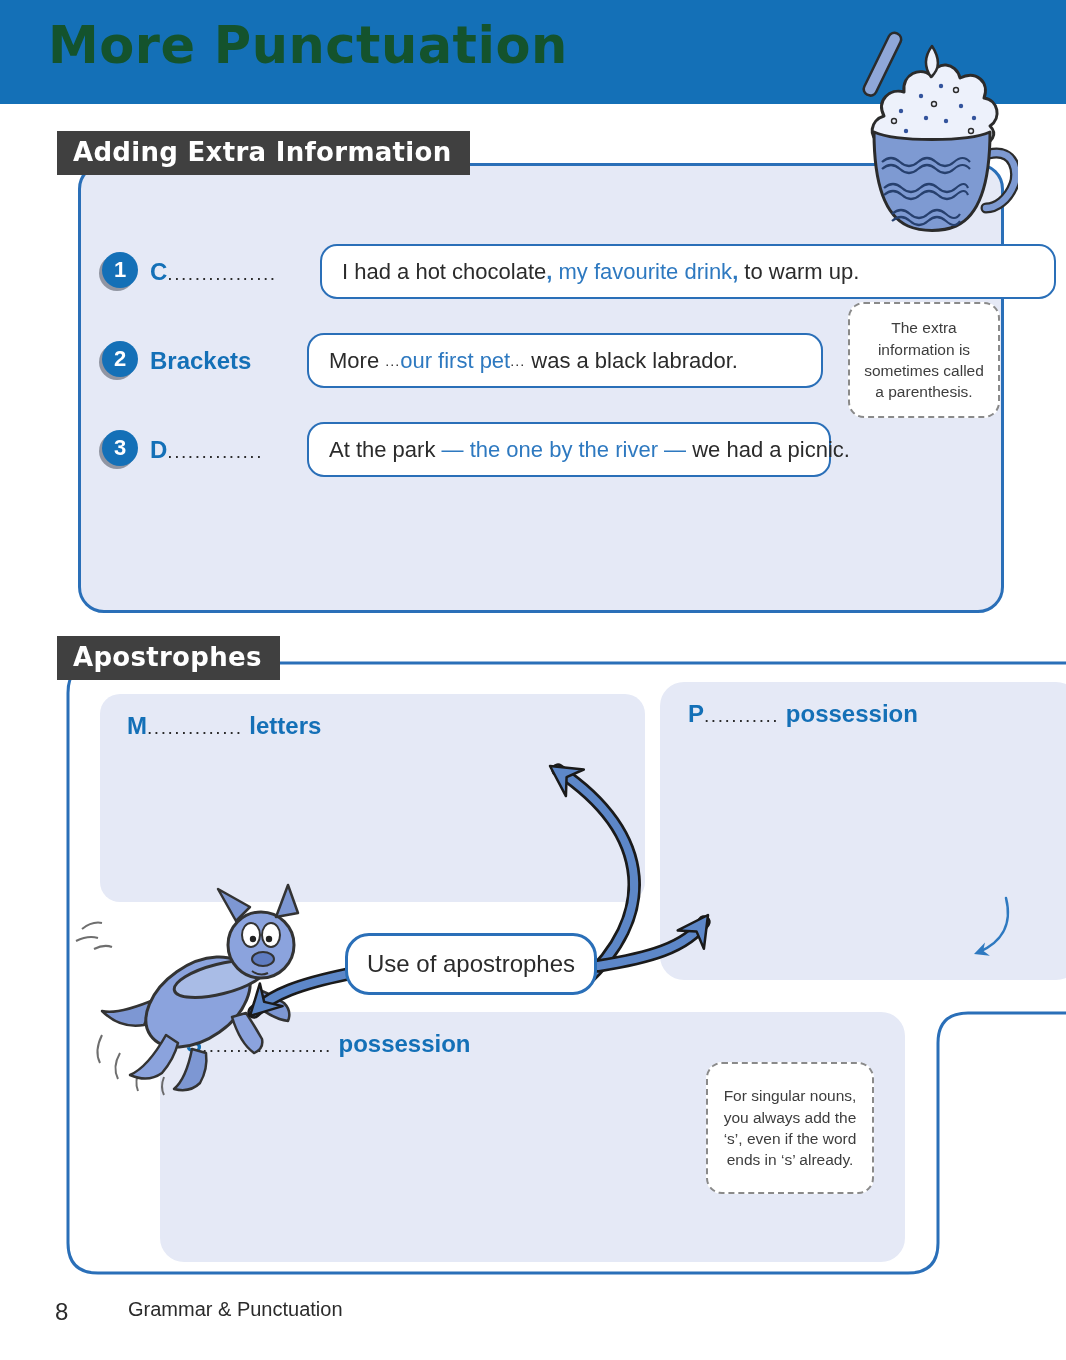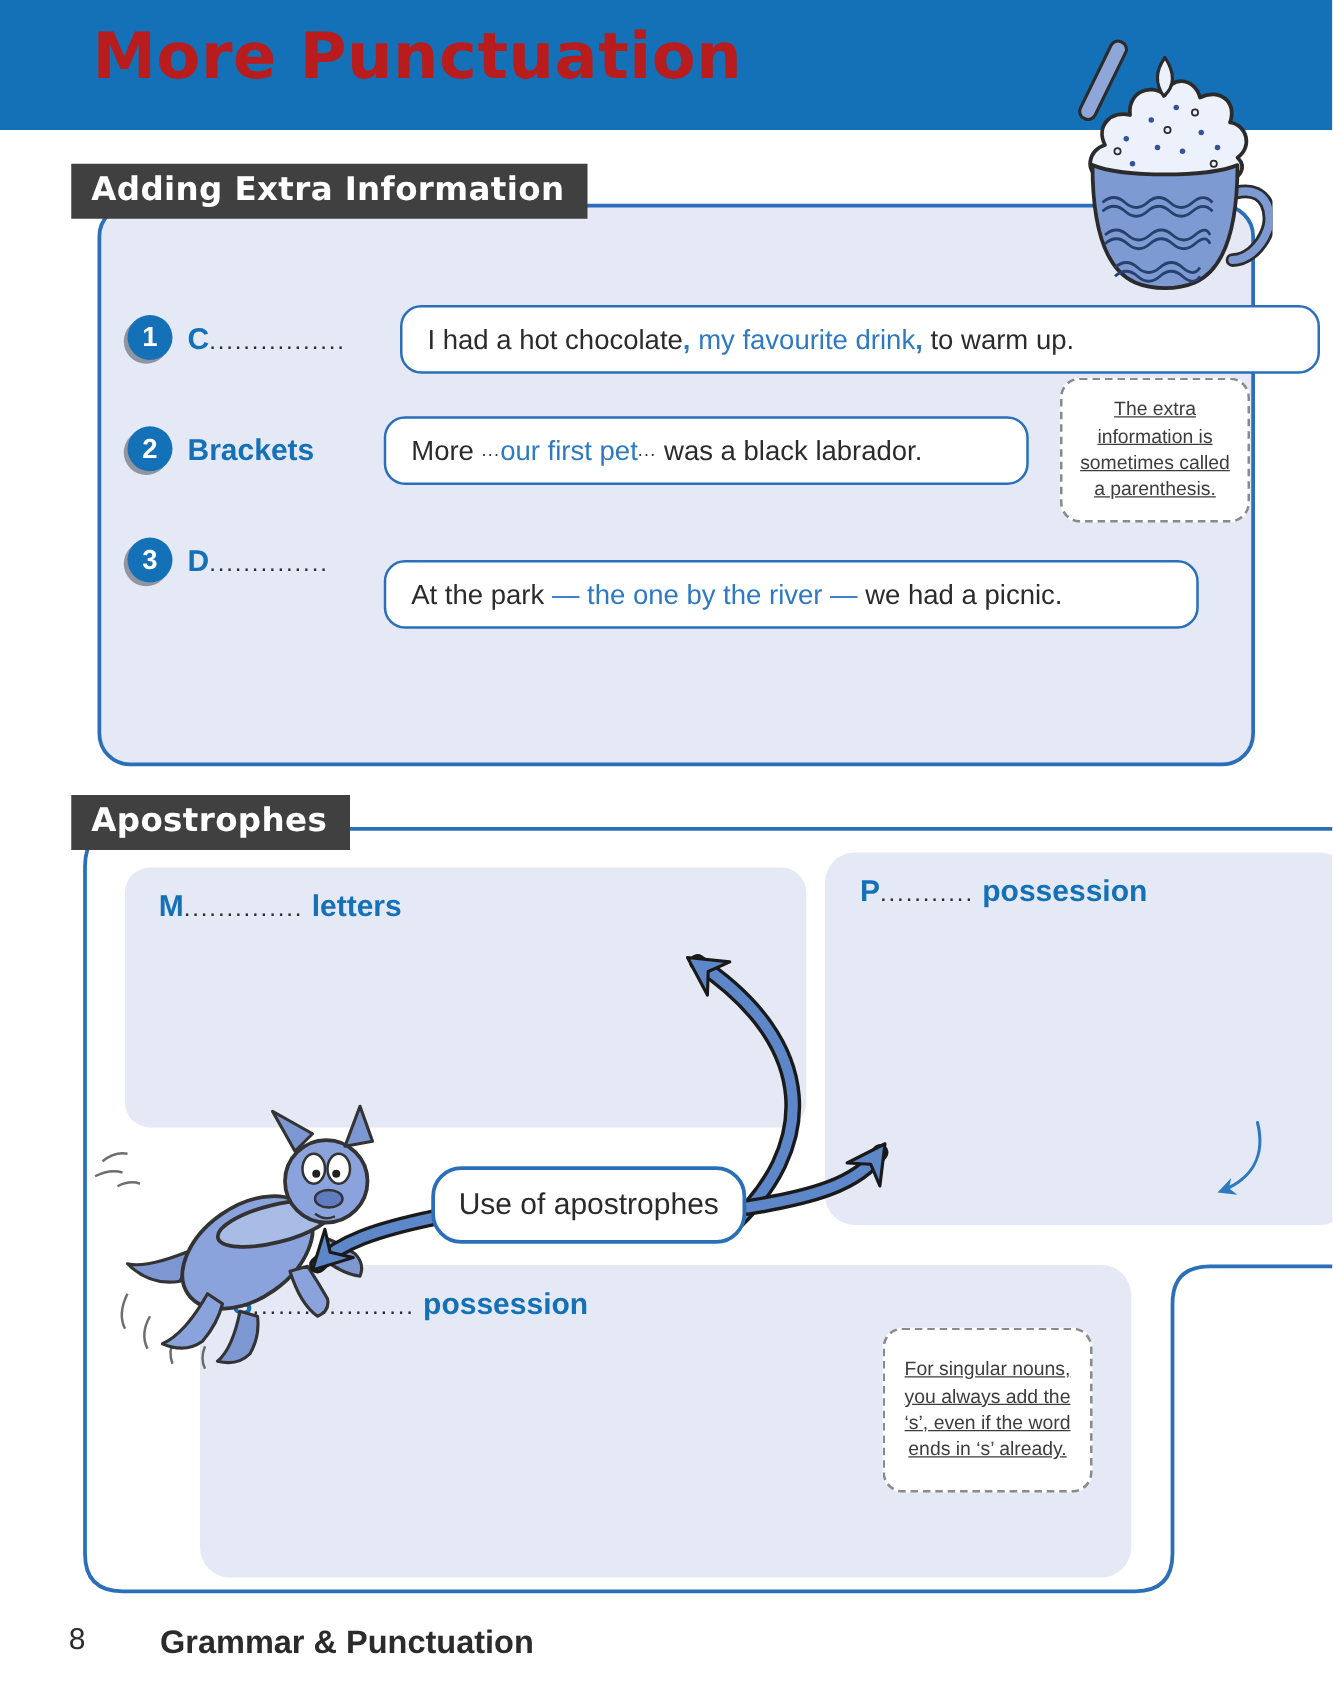--- a/index.html
+++ b/index.html
@@ -20,34 +20,34 @@
   .dots-sub{font-weight:400;color:#2b2b2b;font-size:.65em;letter-spacing:1px;vertical-align:-.35em;}
   .num{position:absolute;width:36px;height:36px;border-radius:50%;background:#1470b7;color:#fff;
        font-weight:700;font-size:22px;display:flex;align-items:center;justify-content:center;
        box-shadow:-3px 3px 0 rgba(75,80,92,.55);z-index:2;}
   .exbox{position:absolute;background:#fff;border:2.5px solid #2a6fb8;border-radius:17px;
          display:flex;align-items:center;padding:0 20px;font-size:22px;height:55px;
          box-sizing:border-box;z-index:2;}
   .itemlabel{position:absolute;font-size:24px;font-weight:700;z-index:2;}
   .scribble{position:absolute;background:#fff;border:2px dashed #8a8a8a;border-radius:16px;
             color:#3d3d3d;font-size:15.5px;line-height:1.38;text-align:center;display:flex;
-            align-items:center;justify-content:center;padding:24px 10px;box-sizing:border-box;z-index:4;text-decoration:underline;}
+            align-items:center;justify-content:center;padding:24px 10px;box-sizing:border-box;z-index:4;}
   .boxtitle{position:absolute;font-size:24px;font-weight:700;z-index:2;}
   
   .header-bar{position:absolute;left:0;top:0;width:1066px;height:104px;background:#1470b7;z-index:1;}
-  .header-title{position:absolute;left:74px;top:16px;font-size:51px;font-weight:800;color:#b91c1c;
+  .header-title{position:absolute;left:48px;top:16px;font-size:51px;font-weight:800;color:#14532d;
         letter-spacing:.5px;z-index:2;font-family:"DejaVu Sans","Liberation Sans",sans-serif;}
   .mainbox{position:absolute;left:78px;top:163px;width:926px;height:450px;background:#e5e9f6;
         border:3px solid #2a6fb8;border-radius:26px;z-index:1;box-sizing:border-box;}
   .svg-abs{position:absolute;}
   .bubble{position:absolute;left:345px;top:933px;width:252px;height:62px;background:#fff;
         border:3px solid #2a6fb8;border-radius:24px;display:flex;align-items:center;
         justify-content:center;font-size:24px;z-index:6;box-sizing:border-box;}
   .footer-num{position:absolute;left:55px;top:1298px;font-size:24px;}
-  .footer-title{position:absolute;left:128px;top:1298px;font-size:26px;font-weight:bold;}
+  .footer-title{position:absolute;left:128px;top:1298px;font-size:20px;}
 </style>
 </head>
 <body>
 
 <div class="page">
 
   <div class="header-bar"></div>
   <div class="header-title">More Punctuation</div>
 
   <svg class="svg-abs" style="left:0;top:0;z-index:0;" width="1066" height="1360" viewBox="0 0 1066 1360">
@@ -63,21 +63,21 @@
   <div class="num" style="left:102px;top:252px;">1</div>
   <div class="itemlabel rich nowrap" style="left:150px;top:258px;"><span class="c-blue bld">C</span><span class="dots">................</span></div>
   <div class="exbox rich nowrap" style="left:320px;top:244px;width:736px;"><span>I had a hot chocolate</span><span class="c-accent bld">,</span><span class="c-accent"> my favourite drink</span><span class="c-accent bld">,</span><span> to warm up.</span></div>
 
   <div class="num" style="left:102px;top:341px;">2</div>
   <div class="itemlabel rich nowrap" style="left:150px;top:347px;"><span class="c-blue bld">Brackets</span></div>
   <div class="exbox rich nowrap" style="left:307px;top:333px;width:516px;"><span>More </span><span class="dots-sub">...</span><span class="c-accent">our first pet</span><span class="dots-sub">...</span><span> was a black labrador.</span></div>
 
   <div class="num" style="left:102px;top:430px;">3</div>
   <div class="itemlabel rich nowrap" style="left:150px;top:436px;"><span class="c-blue bld">D</span><span class="dots">..............</span></div>
-  <div class="exbox rich nowrap" style="left:307px;top:422px;width:652px;margin-top:26px;"><span>At the park </span><span class="c-accent">— the one by the river —</span><span> we had a picnic.</span></div>
+  <div class="exbox rich nowrap" style="left:307px;top:422px;width:524px;"><span>At the park </span><span class="c-accent">— the one by the river —</span><span> we had a picnic.</span></div>
 
   <div class="scribble" style="left:848px;top:302px;width:152px;height:116px;">The extra information is sometimes called a parenthesis.</div>
 
   <div class="txt nowrap" style="left:100px;top:504px;">The punctuation goes on either side of the extra information.</div>
   <div class="txt nowrap" style="left:100px;top:556px;">The sentence should still make sense when the extra information is removed.</div>
 
   <div class="band" style="left:57px;top:636px;">Apostrophes</div>
 
   <div class="panel" style="left:100px;top:694px;width:545px;height:208px;border-radius:20px;"></div>
   <div class="boxtitle rich nowrap" style="left:127px;top:712px;"><span class="c-blue bld">M</span><span class="dots">..............</span><span class="c-blue bld"> letters</span></div>

